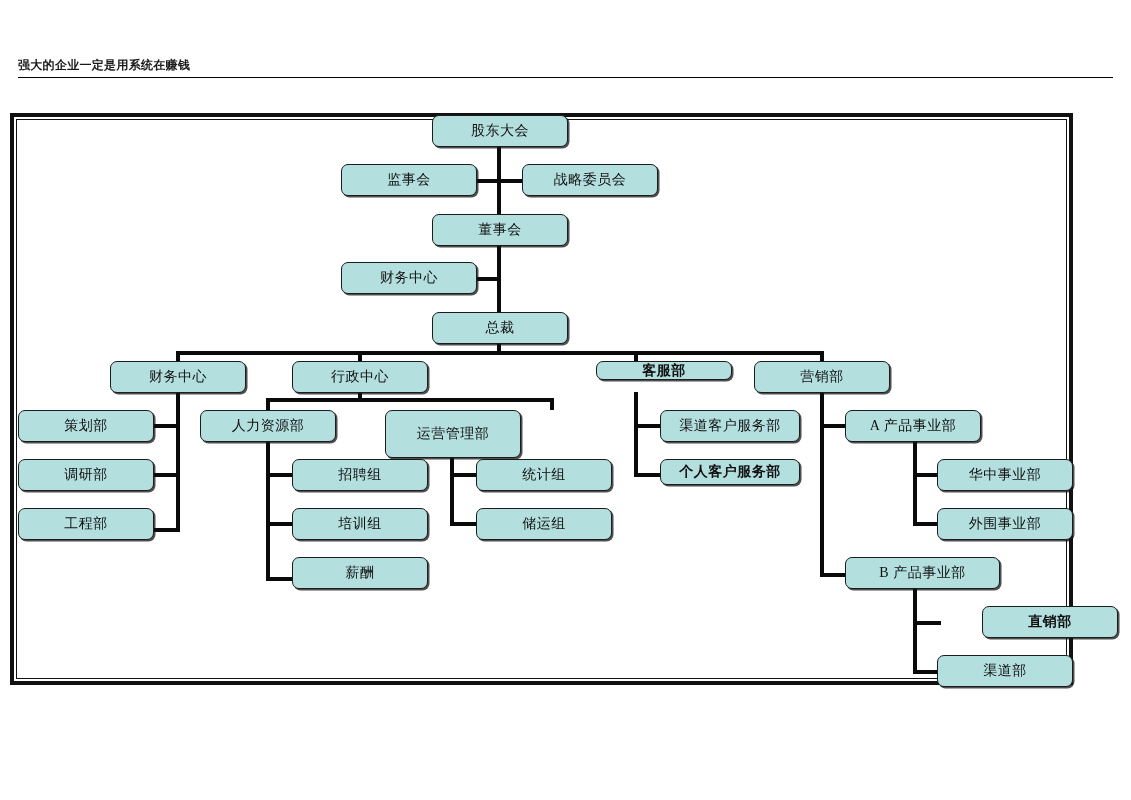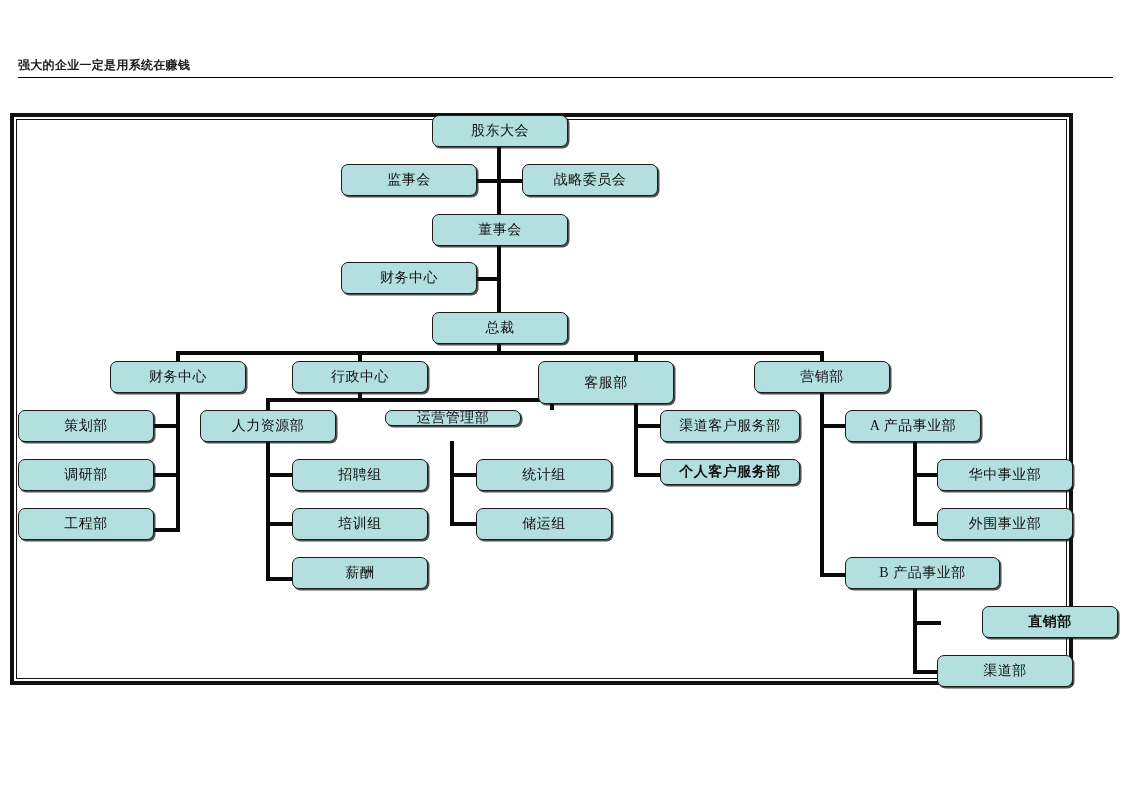--- a/index.html
+++ b/index.html
@@ -181,41 +181,41 @@
   <div class="node" style="left:432px; top:312px; width:136px; height:32px;">
     <span>总裁</span>
   </div>
 
   <div class="node" style="left:110px; top:361px; width:136px; height:32px;">
     <span>财务中心</span>
   </div>
   <div class="node" style="left:292px; top:361px; width:136px; height:32px;">
     <span>行政中心</span>
   </div>
-  <div class="node" style="left:538px; top:361px; width:136px; height:43px;">
+  <div class="node" style="left:596px; top:361px; width:136px; height:19px;font-weight:bold;">
     <span>客服部</span>
   </div>
   <div class="node" style="left:754px; top:361px; width:136px; height:32px;">
     <span>营销部</span>
   </div>
 
   <div class="node" style="left:18px; top:410px; width:136px; height:32px;">
     <span>策划部</span>
   </div>
   <div class="node" style="left:18px; top:459px; width:136px; height:32px;">
     <span>调研部</span>
   </div>
   <div class="node" style="left:18px; top:508px; width:136px; height:32px;justify-content:center;">
     <span>工程部</span>
   </div>
 
   <div class="node" style="left:200px; top:410px; width:136px; height:32px;">
     <span>人力资源部</span>
   </div>
-  <div class="node" style="left:385px; top:410px; width:136px; height:16px;">
+  <div class="node" style="left:385px; top:410px; width:136px; height:48px;">
     <span>运营管理部</span>
   </div>
 
   <div class="node" style="left:292px; top:459px; width:136px; height:32px;">
     <span>招聘组</span>
   </div>
   <div class="node" style="left:292px; top:508px; width:136px; height:32px;">
     <span>培训组</span>
   </div>
   <div class="node" style="left:292px; top:557px; width:136px; height:32px;">

